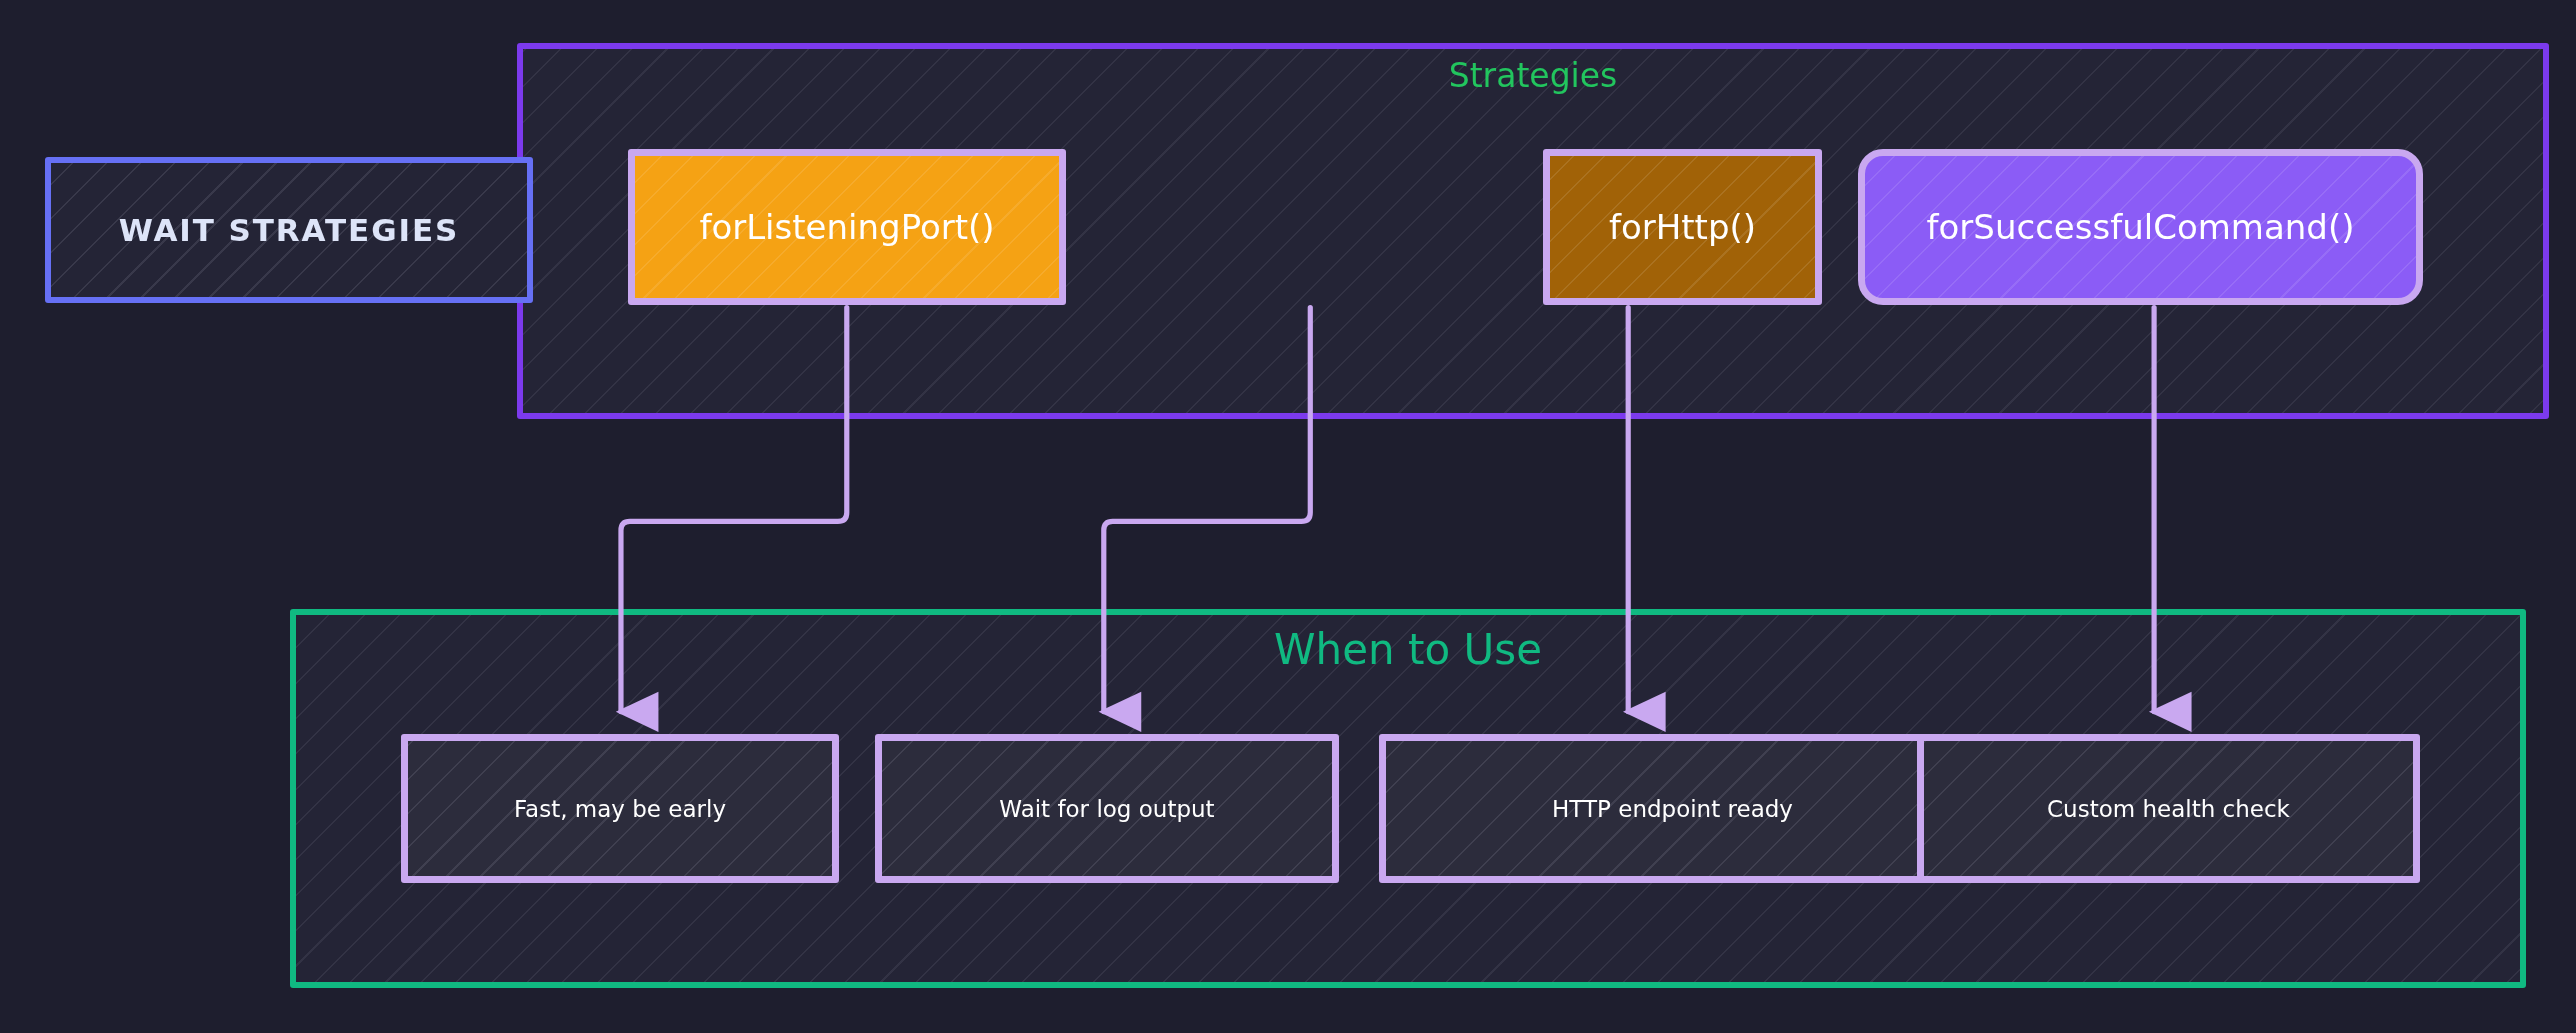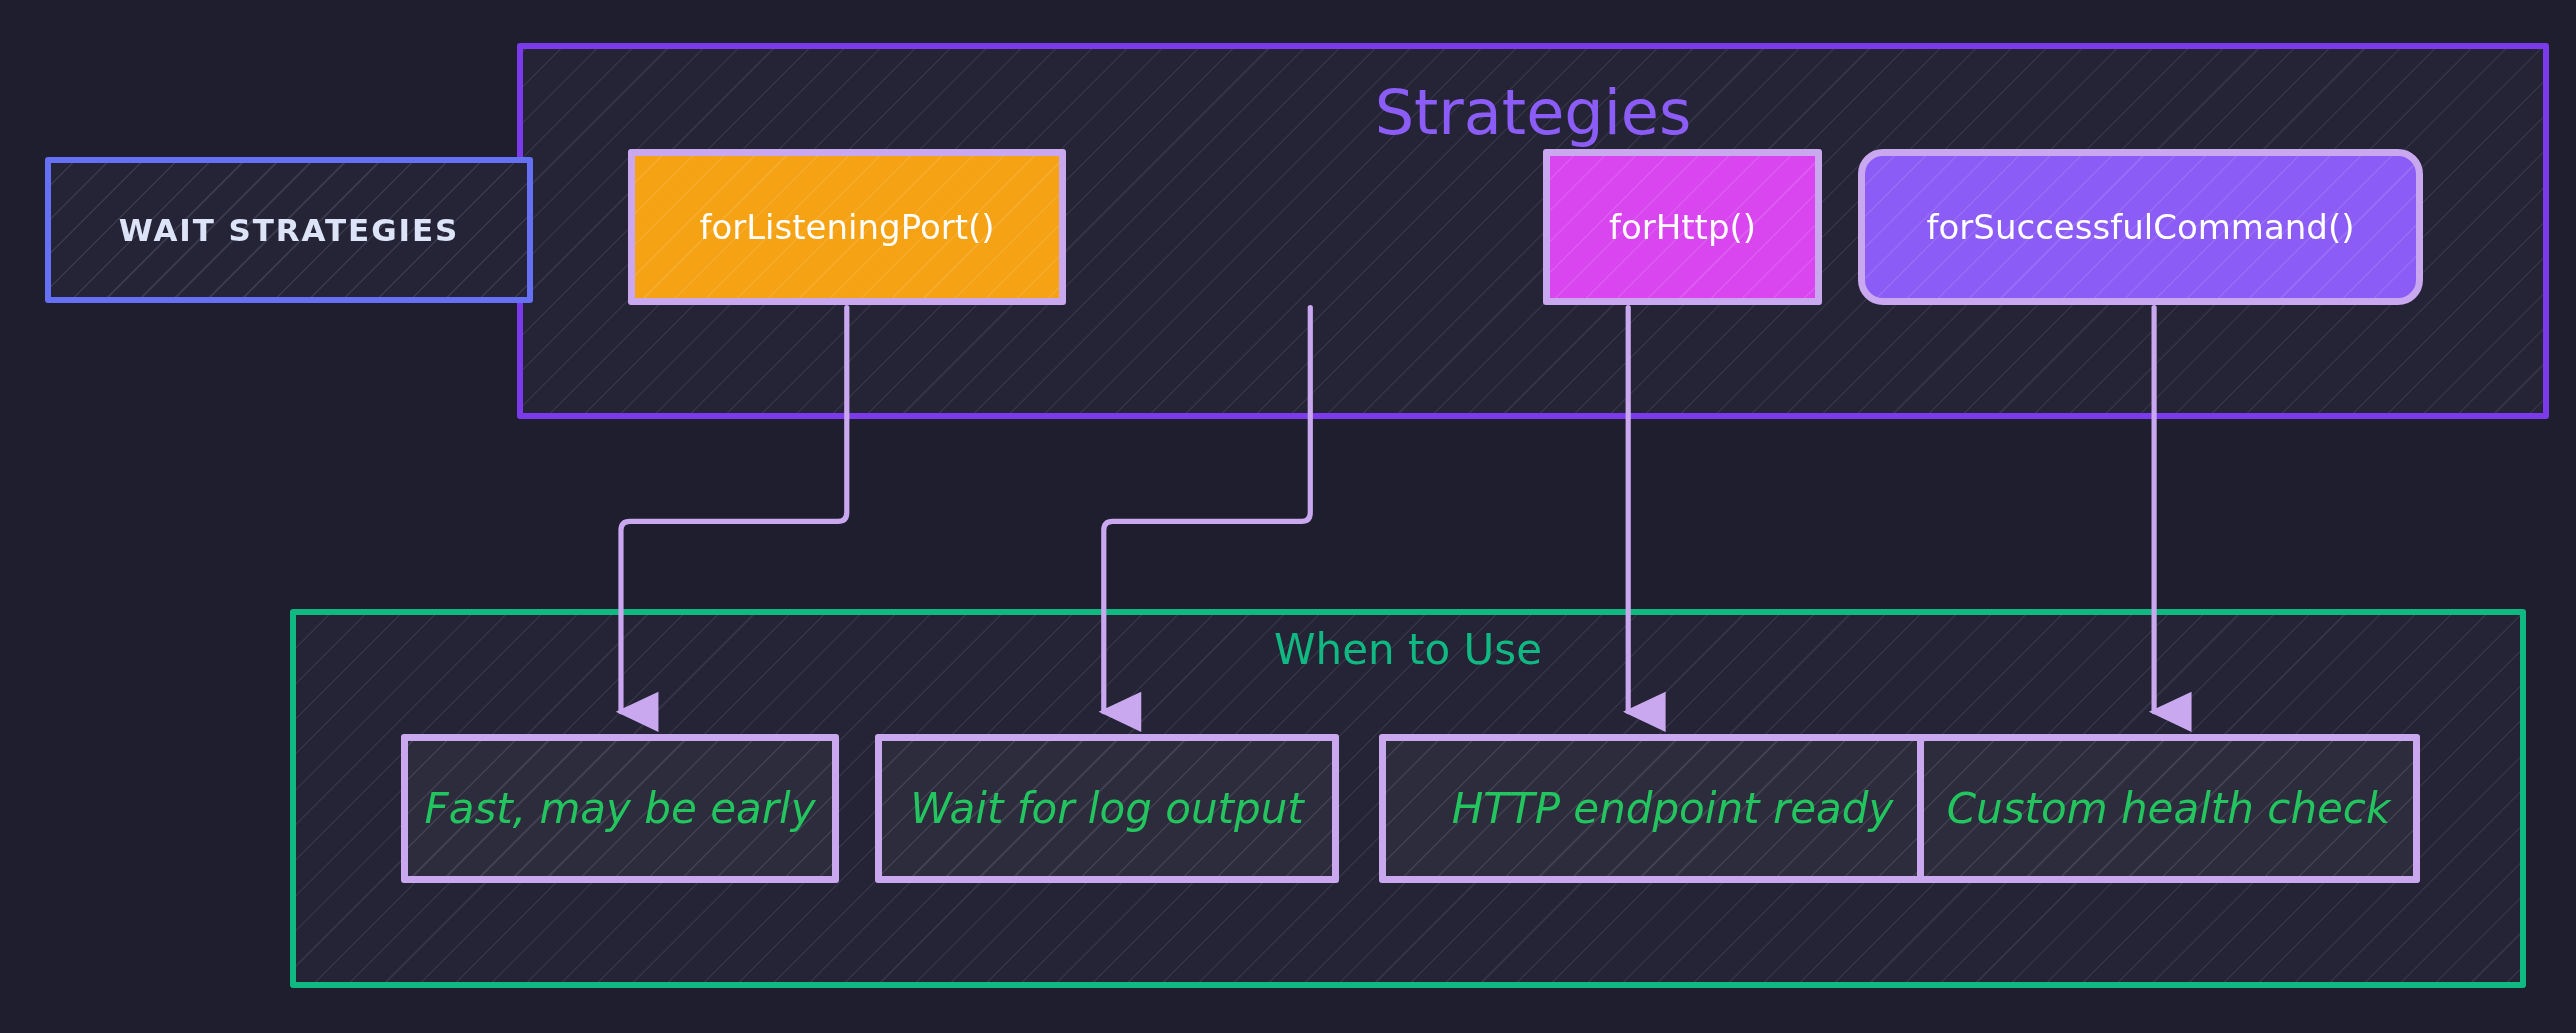--- a/index.html
+++ b/index.html
@@ -131,62 +131,61 @@
 
   
   .outcome-node {
     height: 149px;
     top: 734px;
     background: #2c2c3c;
     border: 7.4px solid #c9a8f0;
     border-radius: 3px;
   }
   .outcome-node .label {
-    color: #22c55e;
-    font-size: 42px;
+    color: #ffffff;
+    font-size: 23px;
     font-weight: 400;
-    font-style: italic;
   }
 
   
   #connectors {
     position: absolute;
     left: 0; top: 0;
     width: 2576px; height: 1034px;
     pointer-events: none;
     z-index: 6;
   }
 </style>
 </head>
 <body>
 
 <div id="stage">
 
   <div class="group" id="strategies-group">
     <div class="hatch"></div>
-    <div class="group-title" style="left:50%; transform:translateX(-50%); top:27px; font-size:62px; color:#8b5cf6;">Strategies</div>
+    <div class="group-title" style="left:50%; transform:translateX(-50%); top:7px; font-size:33px; color:#22c55e;">Strategies</div>
   </div>
 
   <div class="group" id="whentouse-group">
     <div class="hatch"></div>
     <div class="group-title" style="left:50%; transform:translateX(-50%); top:10.4px; font-size:42px; color:#10b981;">When to Use</div>
   </div>
 
   <div class="node" id="wait-strategies-node">
     <div class="hatch ondark"></div>
     <span class="label">WAIT STRATEGIES</span>
   </div>
 
   <div class="node strategy-node" style="left:628px; width:438px; background:#f5a214;">
     <div class="hatch dense"></div>
     <span class="label">forListeningPort()</span>
   </div>
 
 
-  <div class="node strategy-node" style="left:1543px; width:279px; background:#d946ef;">
+  <div class="node strategy-node" style="left:1543px; width:279px; background:#a16207;">
     <div class="hatch dense"></div>
     <span class="label">forHttp()</span>
   </div>
 
   <div class="node strategy-node" style="left:1858px; width:565px; background:#8b5cf6;border-radius:25px;">
     <div class="hatch dense"></div>
     <span class="label">forSuccessfulCommand()</span>
   </div>
 
   <div class="node outcome-node" style="left:401px; width:438px;">

